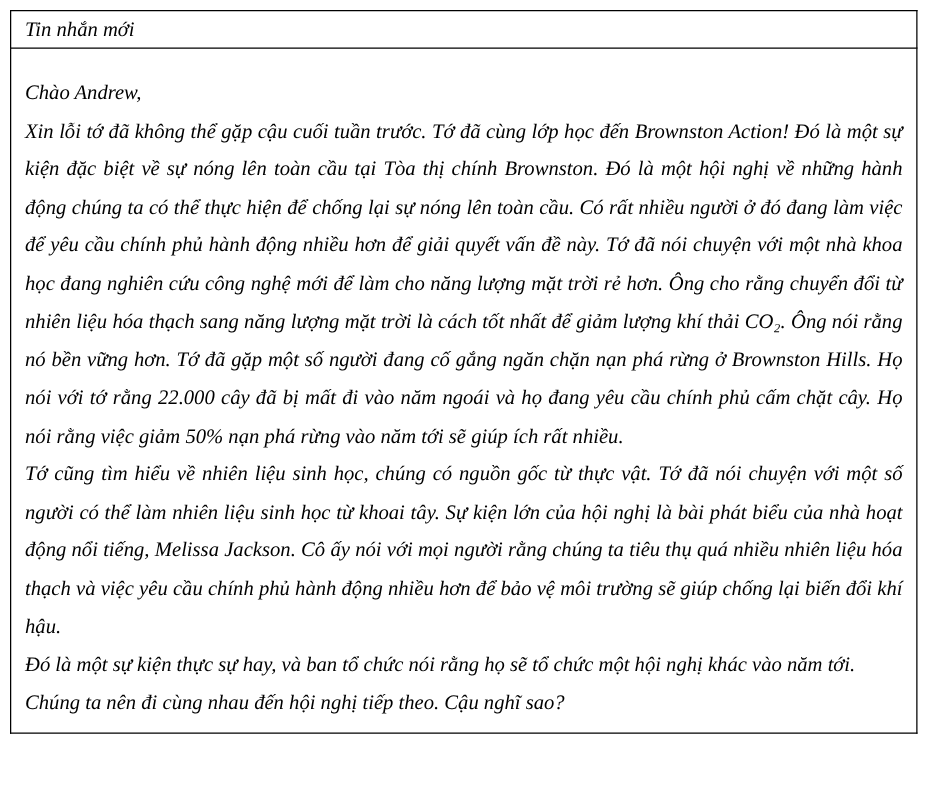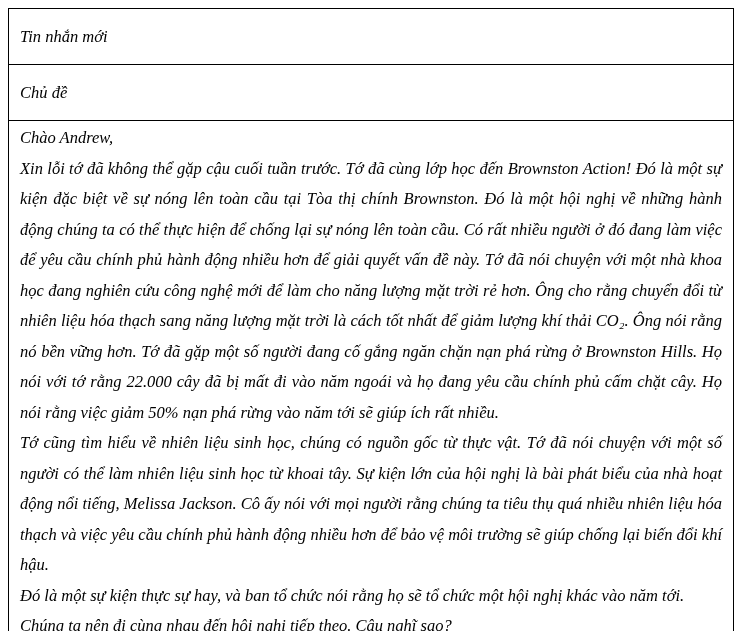--- a/index.html
+++ b/index.html
@@ -24,27 +24,27 @@
   }
   table.email-table td {
     border: 1px solid #000000;
     color: #000000;
     font-style: italic;
     font-size: 16.5px;
     vertical-align: middle;
   }
   td.header-cell {
     height: 29px;
-    padding: 13px 11px;
+    padding: 0 11px;
     white-space: nowrap;
     overflow: hidden;
   }
   td.body-cell {
     vertical-align: top;
-    padding: 2px 11px 8px 11px;
+    padding: 20px 11px 8px 11px;
     margin-left: 14px;
   }
   .body-cell p {
     margin: 0;
     line-height: 30.5px;
     text-align: justify;
   }
   .body-cell p.greeting,
   .body-cell p.closing {
     text-align: left;
@@ -55,26 +55,20 @@
 
 <div class="sheet">
   <table class="email-table">
     <tbody>
       <tr>
         <td class="header-cell">
           <span>Tin nhắn mới</span>
         </td>
       </tr>
       <tr>
-        <td class="header-cell">
-          <span>Chủ đề</span>
-          <span></span>
-        </td>
-      </tr>
-      <tr>
         <td class="body-cell">
           <p class="greeting">Chào Andrew,</p>
           <p>Xin lỗi tớ đã không thể gặp cậu cuối tuần trước. Tớ đã cùng lớp học đến Brownston Action! Đó là một sự kiện đặc biệt về sự nóng lên toàn cầu tại Tòa thị chính Brownston. Đó là một hội nghị về những hành động chúng ta có thể thực hiện để chống lại sự nóng lên toàn cầu. Có rất nhiều người ở đó đang làm việc để yêu cầu chính phủ hành động nhiều hơn để giải quyết vấn đề này. Tớ đã nói chuyện với một nhà khoa học đang nghiên cứu công nghệ mới để làm cho năng lượng mặt trời rẻ hơn. Ông cho rằng chuyển đổi từ nhiên liệu hóa thạch sang năng lượng mặt trời là cách tốt nhất để giảm lượng khí thải CO₂. Ông nói rằng nó bền vững hơn. Tớ đã gặp một số người đang cố gắng ngăn chặn nạn phá rừng ở Brownston Hills. Họ nói với tớ rằng 22.000 cây đã bị mất đi vào năm ngoái và họ đang yêu cầu chính phủ cấm chặt cây. Họ nói rằng việc giảm 50% nạn phá rừng vào năm tới sẽ giúp ích rất nhiều.</p>
           <p>Tớ cũng tìm hiểu về nhiên liệu sinh học, chúng có nguồn gốc từ thực vật. Tớ đã nói chuyện với một số người có thể làm nhiên liệu sinh học từ khoai tây. Sự kiện lớn của hội nghị là bài phát biểu của nhà hoạt động nổi tiếng, Melissa Jackson. Cô ấy nói với mọi người rằng chúng ta tiêu thụ quá nhiều nhiên liệu hóa thạch và việc yêu cầu chính phủ hành động nhiều hơn để bảo vệ môi trường sẽ giúp chống lại biến đổi khí hậu.</p>
           <p class="closing">Đó là một sự kiện thực sự hay, và ban tổ chức nói rằng họ sẽ tổ chức một hội nghị khác vào năm tới. Chúng ta nên đi cùng nhau đến hội nghị tiếp theo. Cậu nghĩ sao?</p>
         </td>
       </tr>
     </tbody>
   </table>
 </div>

